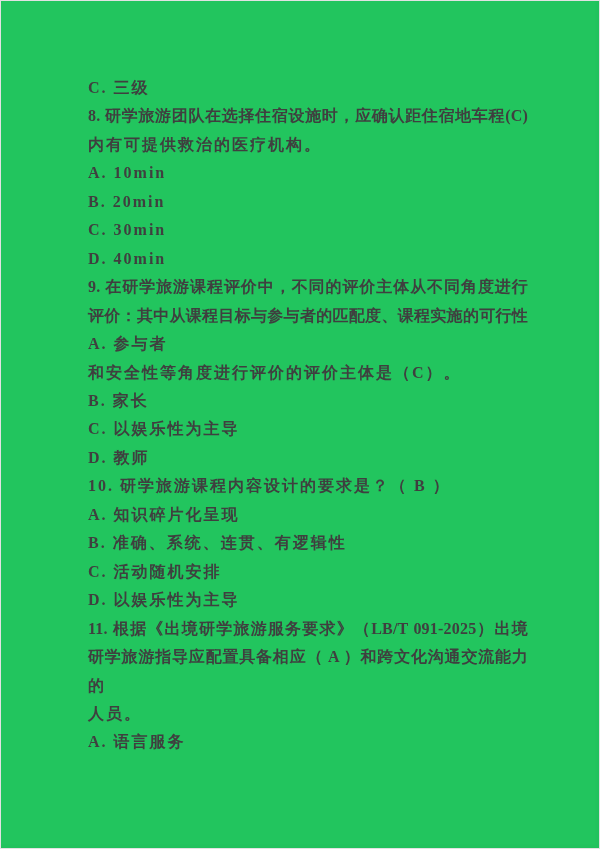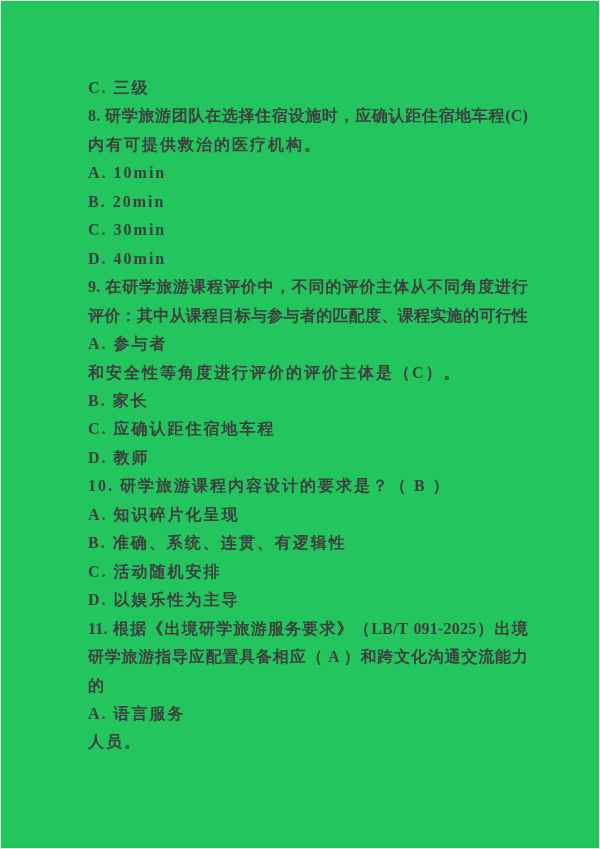--- a/index.html
+++ b/index.html
@@ -52,25 +52,25 @@
       <div class="line">内有可提供救治的医疗机构。</div>
       <div class="line">A. 10min</div>
       <div class="line">B. 20min</div>
       <div class="line">C. 30min</div>
       <div class="line">D. 40min</div>
       <div class="line fill">9. 在研学旅游课程评价中，不同的评价主体从不同角度进行</div>
       <div class="line fill">评价：其中从课程目标与参与者的匹配度、课程实施的可行性</div>
       <div class="line">A. 参与者</div>
       <div class="line">和安全性等角度进行评价的评价主体是（C）。</div>
       <div class="line">B. 家长</div>
-      <div class="line">C. 应确认距住宿地车程</div>
+      <div class="line">C. 以娱乐性为主导</div>
       <div class="line">D. 教师</div>
       <div class="line">10. 研学旅游课程内容设计的要求是？（ B ）</div>
       <div class="line">A. 知识碎片化呈现</div>
       <div class="line">B. 准确、系统、连贯、有逻辑性</div>
       <div class="line">C. 活动随机安排</div>
       <div class="line">D. 以娱乐性为主导</div>
       <div class="line fill">11. 根据《出境研学旅游服务要求》（LB/T 091-2025）出境</div>
       <div class="line fill">研学旅游指导应配置具备相应（ A ）和跨文化沟通交流能力的</div>
+      <div class="line">人员。</div>
       <div class="line">A. 语言服务</div>
-      <div class="line">人员。</div>
     </div>
 </div>
 
 </body></html>

